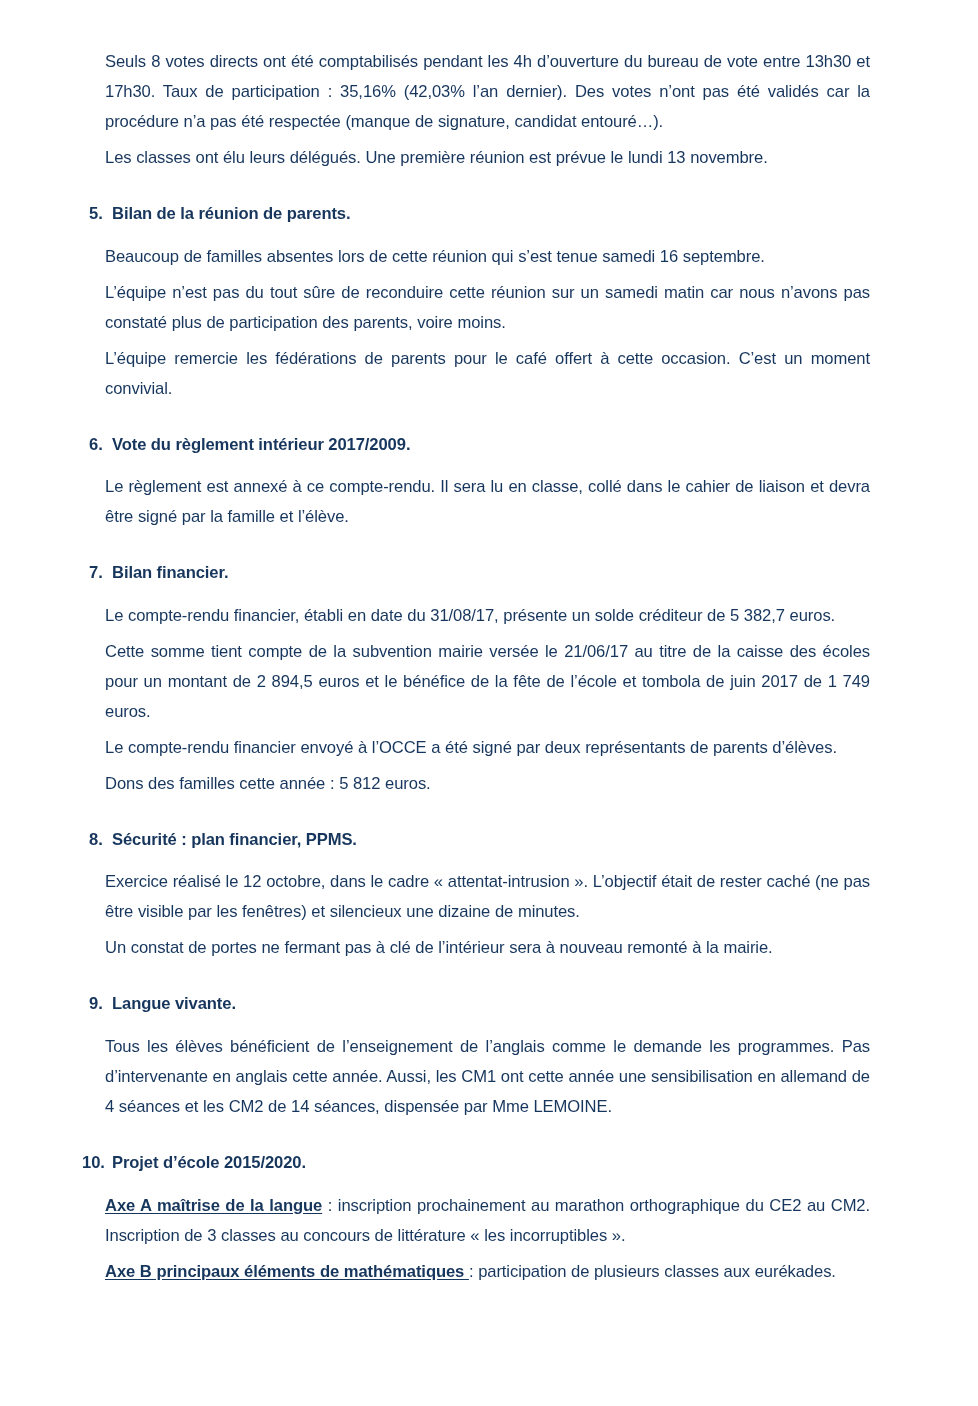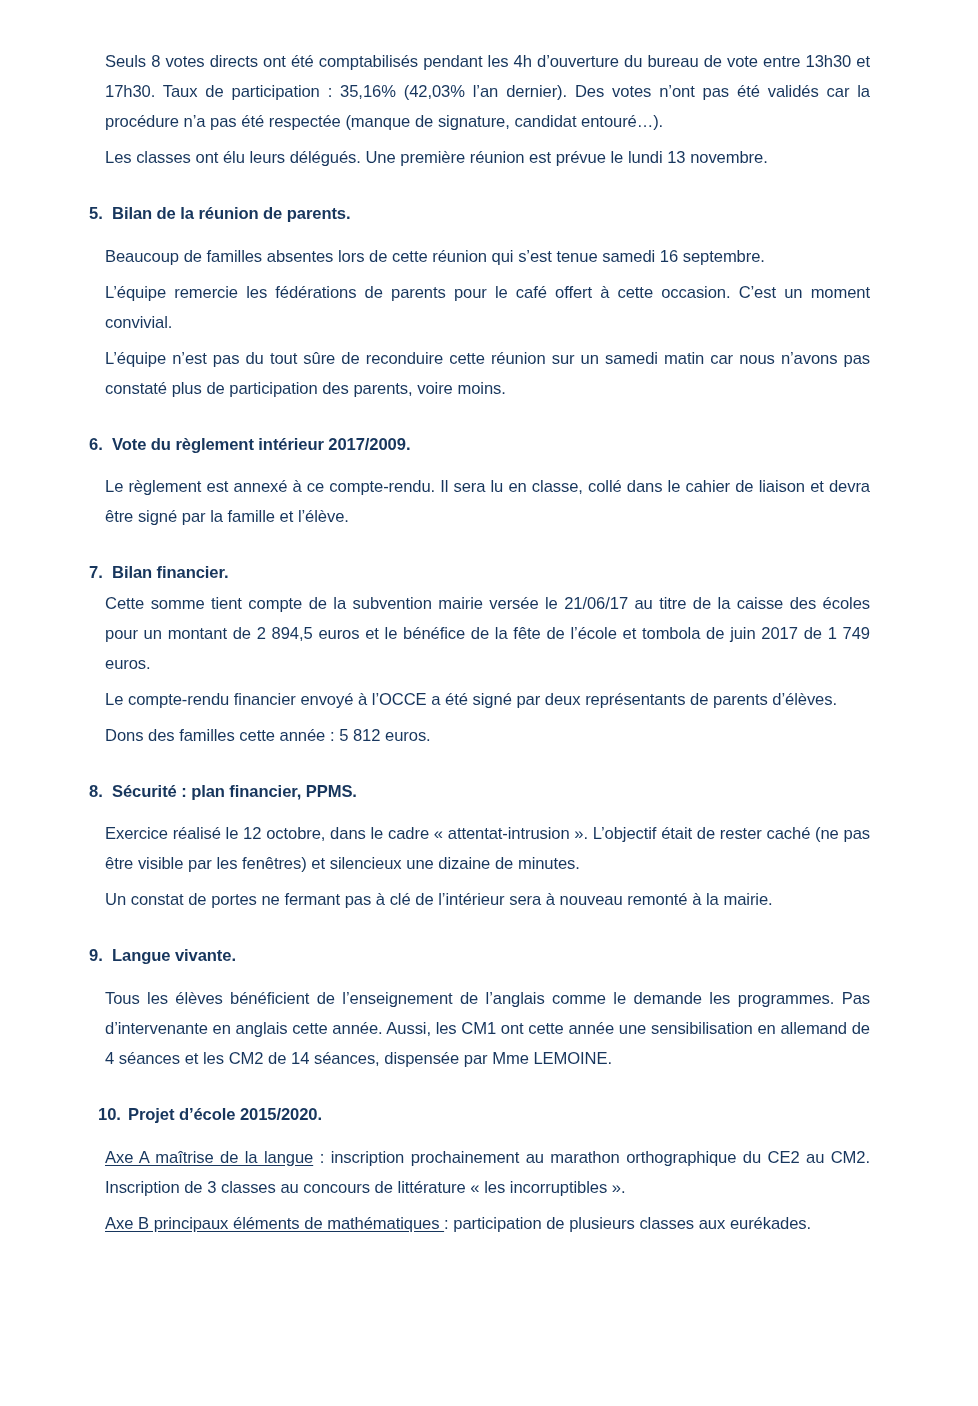--- a/index.html
+++ b/index.html
@@ -64,65 +64,67 @@
     font-weight: bold;
     color: #17365d;
     margin: 25px 0 0 0;
     letter-spacing: -0.1px;
   }
 
   .head .num {
     width: 30px;
     flex: 0 0 30px;
     text-align: left;
-    margin-left: 16px;
+    margin-left: 0;
   }
 
   .head.indent .num {
     margin-left: 7px;
     width: 23px;
     flex: 0 0 23px;
   }
 
   .head .htext {
     flex: 1 1 auto;
   }
 
   .under {
     text-decoration: underline;
     text-underline-offset: 2px;
+    font-weight: bold;
   }
 </style>
 </head>
 <body>
 
 <div class="page">
   <div class="doc-body">
 
     <p class="para first">Seuls 8 votes directs ont été comptabilisés pendant les 4h d’ouverture du bureau  de vote entre 13h30 et 17h30. Taux de participation : 35,16% (42,03% l’an dernier). Des votes n’ont pas été validés car la procédure n’a pas été respectée (manque de signature, candidat entouré…).</p>
     <p class="para">Les classes ont élu leurs délégués. Une première réunion est prévue le lundi 13 novembre.</p>
 
     <div class="head indent">
       <span class="num">5.</span>
       <span class="htext">Bilan de la réunion de parents.</span>
     </div>
     <p class="para after-head">Beaucoup de familles absentes lors de cette réunion qui s’est tenue samedi 16 septembre.</p>
+    <p class="para">L’équipe n’est pas du tout sûre de reconduire cette réunion sur un samedi matin car nous n’avons pas constaté plus de participation des parents, voire moins.</p>
     <p class="para">L’équipe remercie les fédérations de parents pour le café offert à cette occasion. C’est un moment convivial.</p>
-    <p class="para">L’équipe n’est pas du tout sûre de reconduire cette réunion sur un samedi matin car nous n’avons pas constaté plus de participation des parents, voire moins.</p>
 
     <div class="head indent">
       <span class="num">6.</span>
       <span class="htext">Vote du règlement intérieur 2017/2009.</span>
     </div>
     <p class="para after-head">Le règlement est annexé à ce compte-rendu. Il sera lu en classe, collé dans le cahier de liaison et devra être signé par la famille et l’élève.</p>
 
     <div class="head indent">
       <span class="num">7.</span>
       <span class="htext">Bilan financier.</span>
     </div>
+    <p class="para after-head">Le compte-rendu financier, établi en date du 31/08/17, présente un solde créditeur de 5 382,7 euros.</p>
     <p class="para">Cette somme tient compte de la subvention mairie versée le 21/06/17 au titre de la caisse des écoles pour un montant de 2 894,5 euros et le bénéfice de la fête de l’école et tombola de juin 2017 de 1 749 euros.</p>
     <p class="para">Le compte-rendu financier envoyé à l’OCCE a été signé par deux représentants de parents d’élèves.</p>
     <p class="para">Dons des familles cette année : 5 812 euros.</p>
 
     <div class="head indent">
       <span class="num">8.</span>
       <span class="htext">Sécurité : plan financier, PPMS.</span>
     </div>
     <p class="para after-head">Exercice réalisé le 12 octobre, dans le cadre « attentat-intrusion ».  L’objectif était de rester caché (ne pas être visible par les fenêtres) et silencieux une dizaine de minutes.</p>
     <p class="para">Un constat de portes ne fermant pas à clé de l’intérieur sera à nouveau remonté à la mairie.</p>

